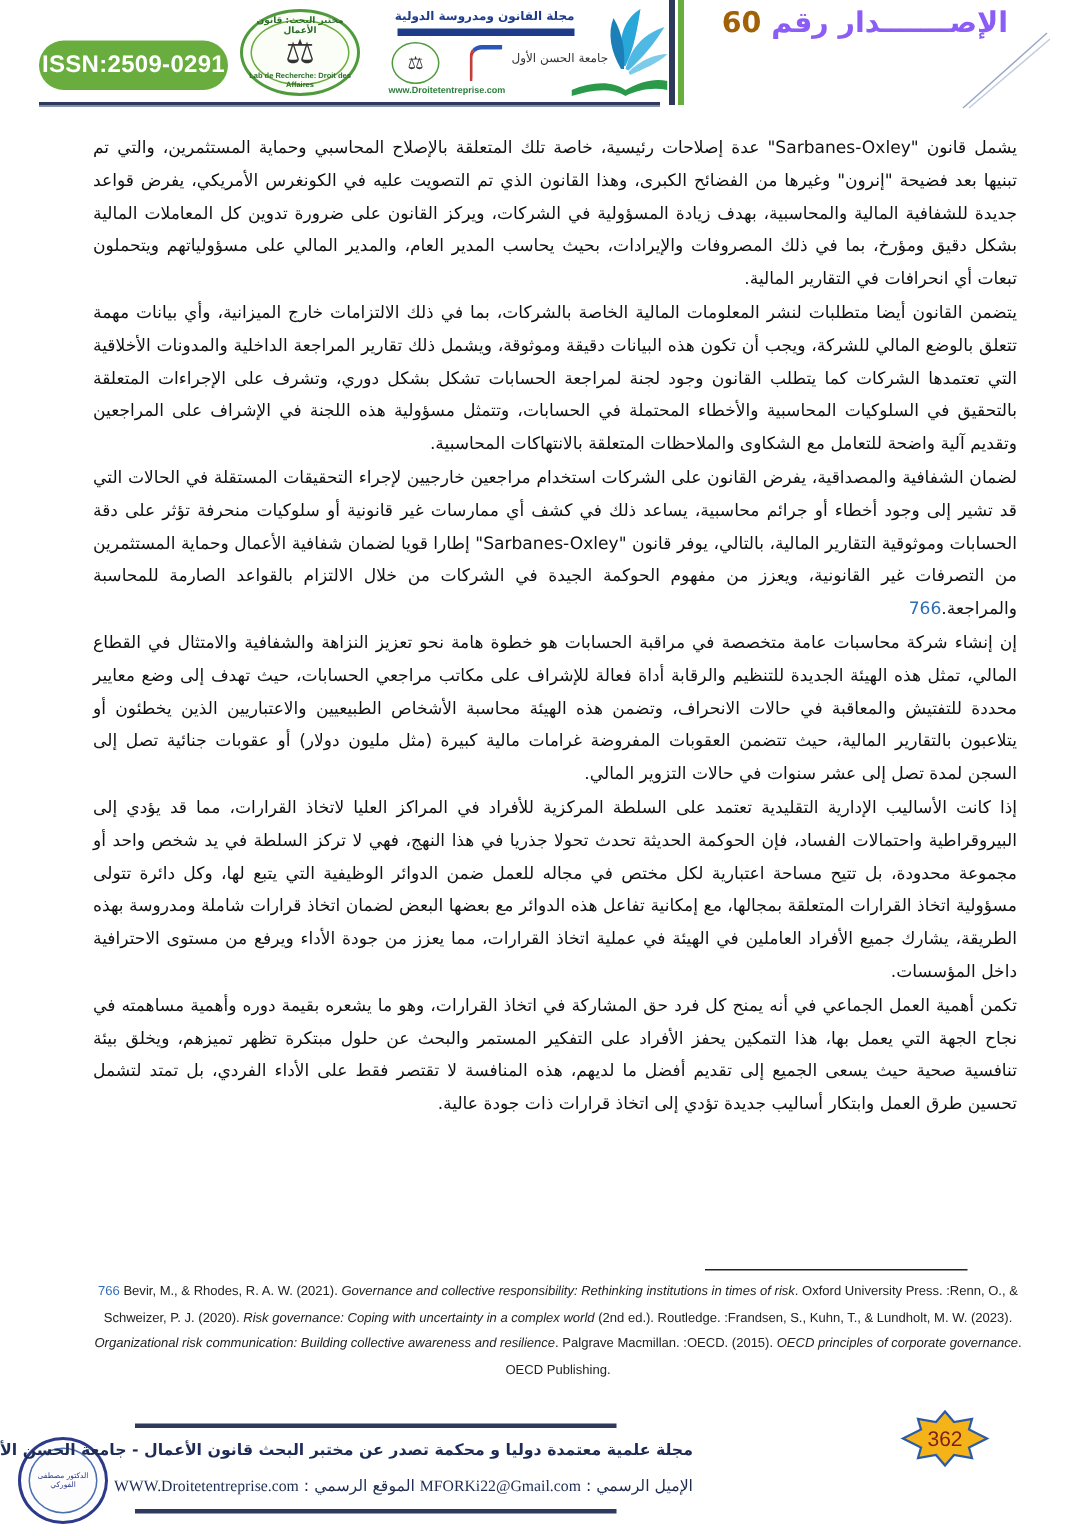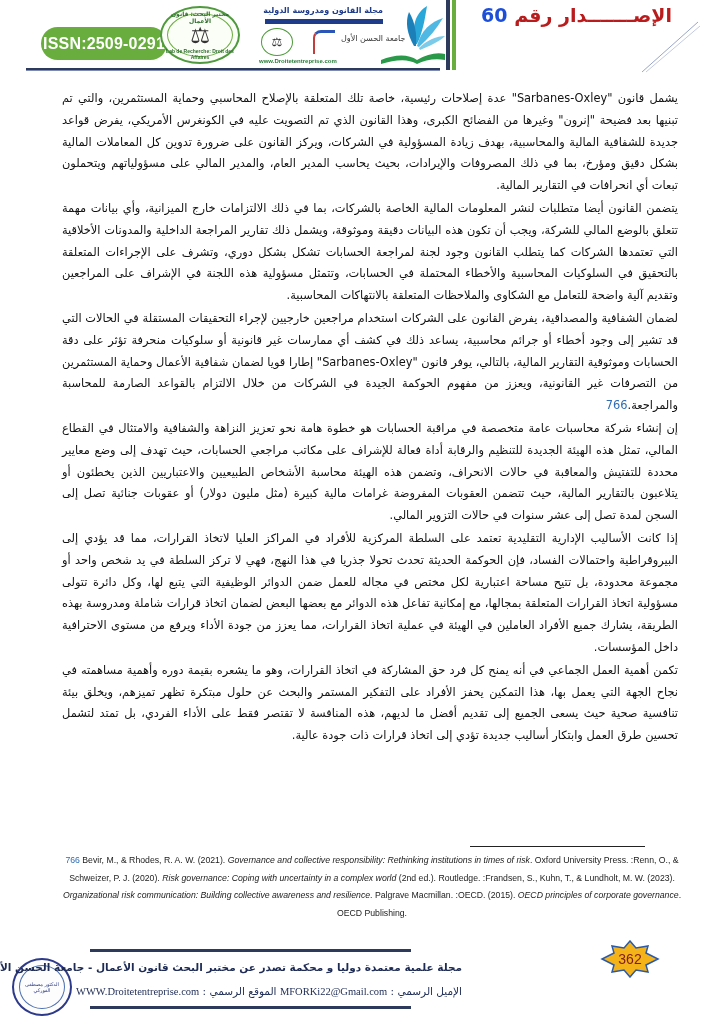--- a/index.html
+++ b/index.html
@@ -5,21 +5,21 @@
   * { box-sizing: border-box; margin: 0; padding: 0; }
   html, body { width: 724px; height: 1024px; background: #ffffff; overflow: hidden; }
   body { position: relative; font-family: "DejaVu Sans", sans-serif; color: #111; }
 
   
   .header { position: absolute; left: 0; top: 0; width: 724px; height: 82px; }
   .issn-badge {
     position: absolute; left: 26px; top: 27px; width: 126px; height: 33px;
     background: #6aad3f; border-radius: 17px; color: #fff;
     font-family: "Liberation Sans", sans-serif; font-size: 16px; font-weight: bold;
-    display: flex; align-items: center; justify-content: center; letter-spacing: 0.2px; margin-left: 15px;
+    display: flex; align-items: center; justify-content: center; letter-spacing: 0.2px;
   }
   .lab-seal {
     position: absolute; left: 160px; top: 6px; width: 80px; height: 58px;
     border: 2px solid #4f9a3c; border-radius: 50%;
     display: flex; align-items: center; justify-content: center; background: #fbfdf7;
   }
   .seal-ring { position: absolute; inset: 5px; border: 1px solid #6aad3f; border-radius: 50%; }
   .scales { font-size: 22px; color: #333; position: relative; }
   .seal-text-top {
     position: absolute; top: 2px; left: 0; width: 100%; text-align: center;
@@ -53,22 +53,22 @@
   }
   .book-icon { position: absolute; right: 0; top: 0; width: 64px; height: 64px; }
 
   .vdivider-a { position: absolute; left: 446px; top: 0; width: 4px; height: 70px; background: #2d3a5c; }
   .vdivider-b { position: absolute; left: 452px; top: 0; width: 4px; height: 70px; background: #6aad3f; }
 
   .issue-line {
     position: absolute; left: 462px; top: 4px; width: 210px; text-align: right;
     font-size: 19px; font-weight: bold; direction: rtl; white-space: nowrap;
   }
-  .issue-label { color: #b91c1c; }
-  .issue-number { color: #1d4ed8; }
+  .issue-label { color: #8b5cf6; }
+  .issue-number { color: #a16207; }
   .issue-date {
     position: absolute; left: 464px; top: 36px; width: 210px; text-align: right;
     font-size: 21px; font-weight: bold; color: #000; direction: rtl; white-space: nowrap;
   }
   .diag-lines { position: absolute; left: 640px; top: 20px; width: 60px; height: 54px; }
 
   .header-rule { position: absolute; left: 26px; top: 68px; width: 414px; height: 3px; background: #2d3a5c; border-bottom: 1px solid #7f8bb0; }
 
   
   .content {

